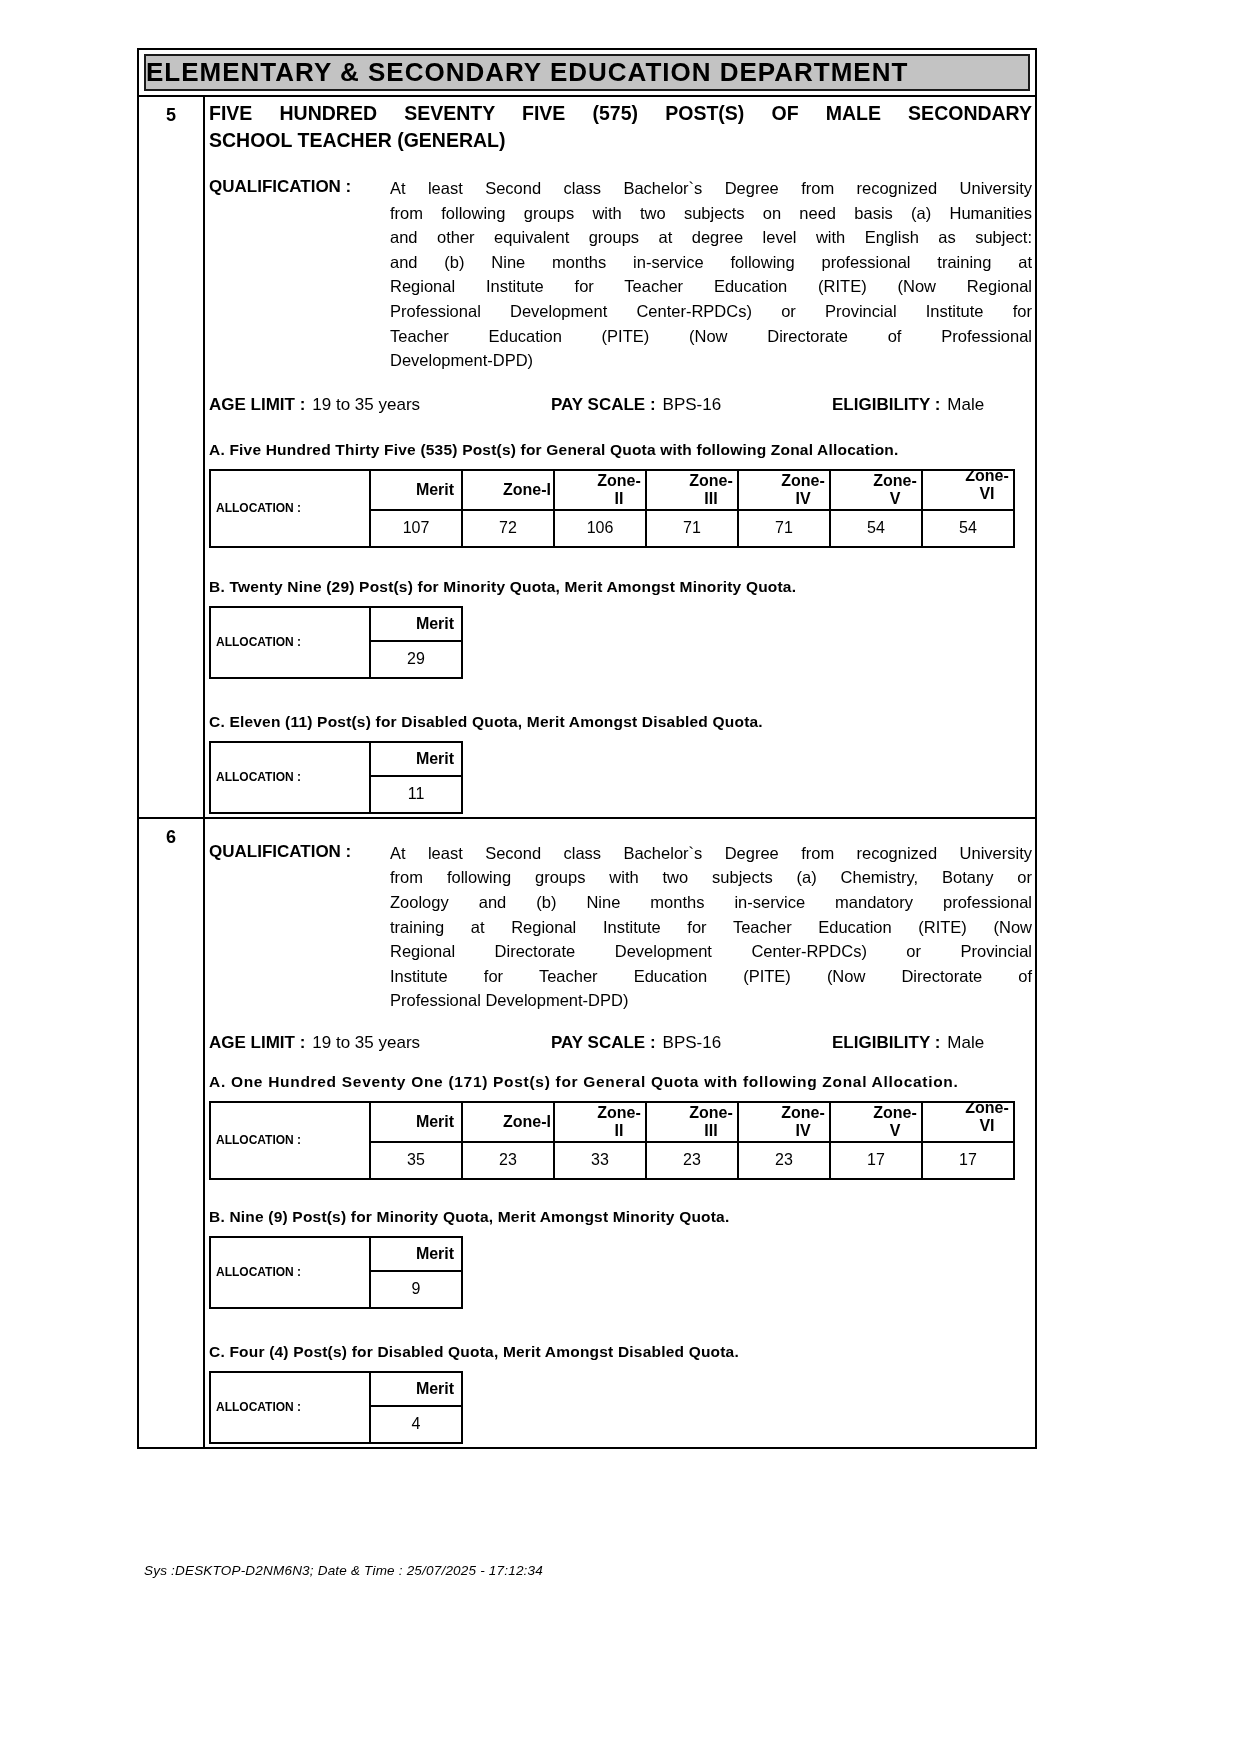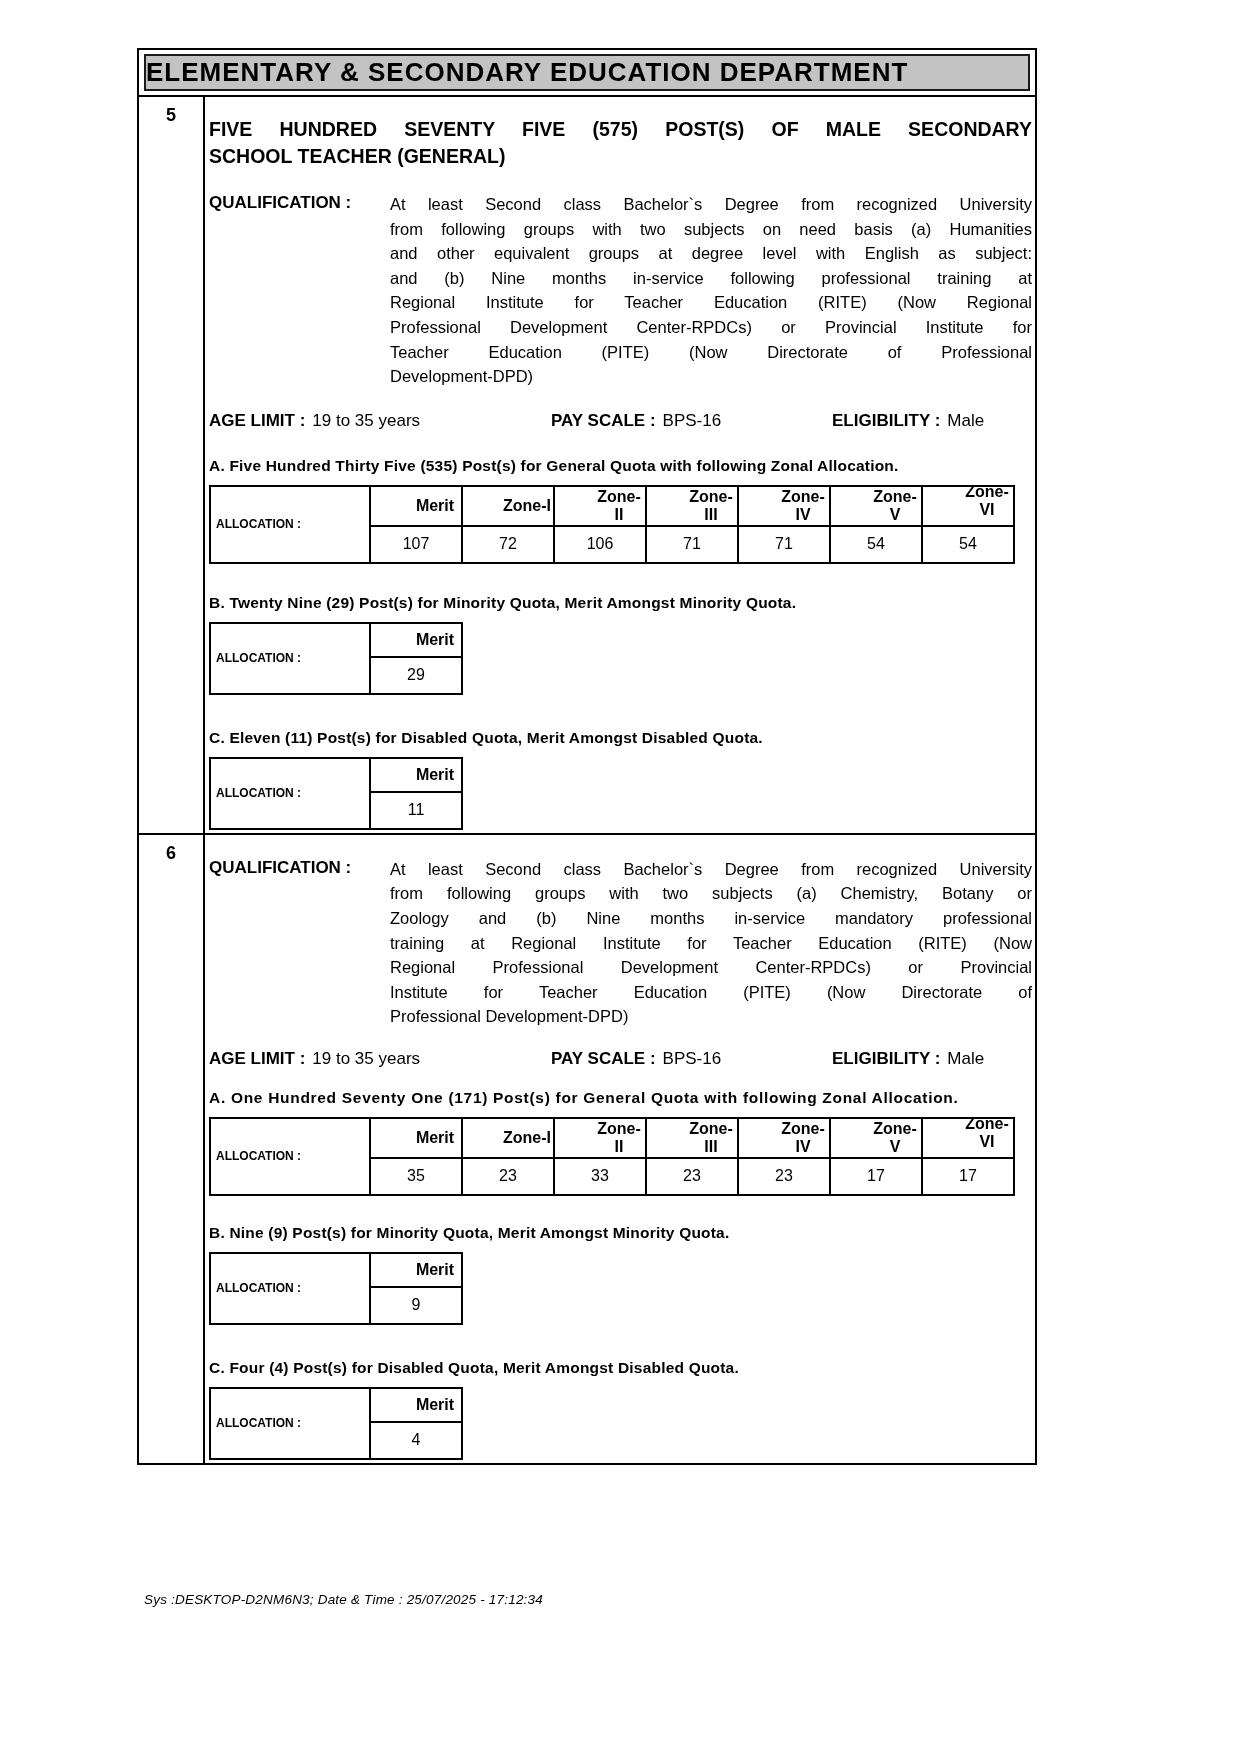--- a/index.html
+++ b/index.html
@@ -18,21 +18,21 @@
     font-weight:bold; font-size:26px; line-height:33px; letter-spacing:1px;
   }
   .section-row { display:flex; }
   .section-row + .section-row { border-top:2px solid #000; }
   .row-num {
     width:66px; flex:none; border-right:2px solid #000;
     text-align:center; font-weight:bold; font-size:18px; padding-top:8px;
   }
   .row-body { flex:1; min-width:0; padding:0 3px 3px 4px; }
 
-  .post-title { font-weight:bold; font-size:19.5px; line-height:27px; margin-top:19px; }
+  .post-title { font-weight:bold; font-size:19.5px; line-height:27px; margin-top:3px; }
   .jline { text-align:justify; text-align-last:justify; }
   .jline.last { text-align-last:left; }
 
   .qual-row { display:flex; margin-top:22px; }
   .qual-label { width:181px; flex:none; font-weight:bold; font-size:17px; padding-top:1px; }
   .qual-text { flex:1; min-width:0; font-size:16.5px; line-height:24.6px; }
 
   .meta-line { display:flex; margin-top:22px; font-size:17px;gap:44px; }
   .meta-seg .lab { font-weight:bold; }
   .meta-seg .val { margin-left:7px; }
@@ -56,21 +56,21 @@
   }
   .alloc-col {
     width:92px; height:34px; text-align:center; vertical-align:middle;
     font-weight:bold; font-size:16px;padding-left:39px;
   }
   .alloc-val { height:37px; text-align:center; vertical-align:middle; font-size:16px; }
   .raised { position:relative; top:-5px; display:inline-block; }
 
   .footer {
     position:absolute; left:144px; top:1563px;
-    font-style:italic; font-size:13.5px; letter-spacing:0.2px;margin-top:29px;
+    font-style:italic; font-size:13.5px; letter-spacing:0.2px;
   }
 </style>
 </head>
 <body>
 
 <div class="page">
   <div class="doc">
 
     <div class="doc-header">
       <div class="dept-bar">ELEMENTARY &amp; SECONDARY EDUCATION DEPARTMENT</div>
@@ -164,21 +164,21 @@
       <div class="row-body">
 
 
         <div class="qual-row">
           <div class="qual-label">QUALIFICATION :</div>
           <div class="qual-text">
               <div class="jline">At least Second class Bachelor`s Degree from recognized University</div>
               <div class="jline">from following groups with two subjects (a) Chemistry, Botany or</div>
               <div class="jline">Zoology and (b) Nine months in-service mandatory professional</div>
               <div class="jline">training at Regional Institute for Teacher Education (RITE) (Now</div>
-              <div class="jline">Regional Professional Development Center-RPDCs) or Provincial</div>
+              <div class="jline">Regional Directorate Development Center-RPDCs) or Provincial</div>
               <div class="jline">Institute for Teacher Education (PITE) (Now Directorate of</div>
               <div class="jline last">Professional Development-DPD)</div>
             </div>
         </div>
 
         <div class="meta-line mt20">
           <span class="meta-seg seg-age"><span class="lab">AGE LIMIT :</span><span class="val">19 to 35 years</span></span>
           <span class="meta-seg seg-pay"><span class="lab">PAY SCALE :</span><span class="val">BPS-16</span></span>
           <span class="meta-seg"><span class="lab">ELIGIBILITY :</span><span class="val">Male</span></span>
         </div>

